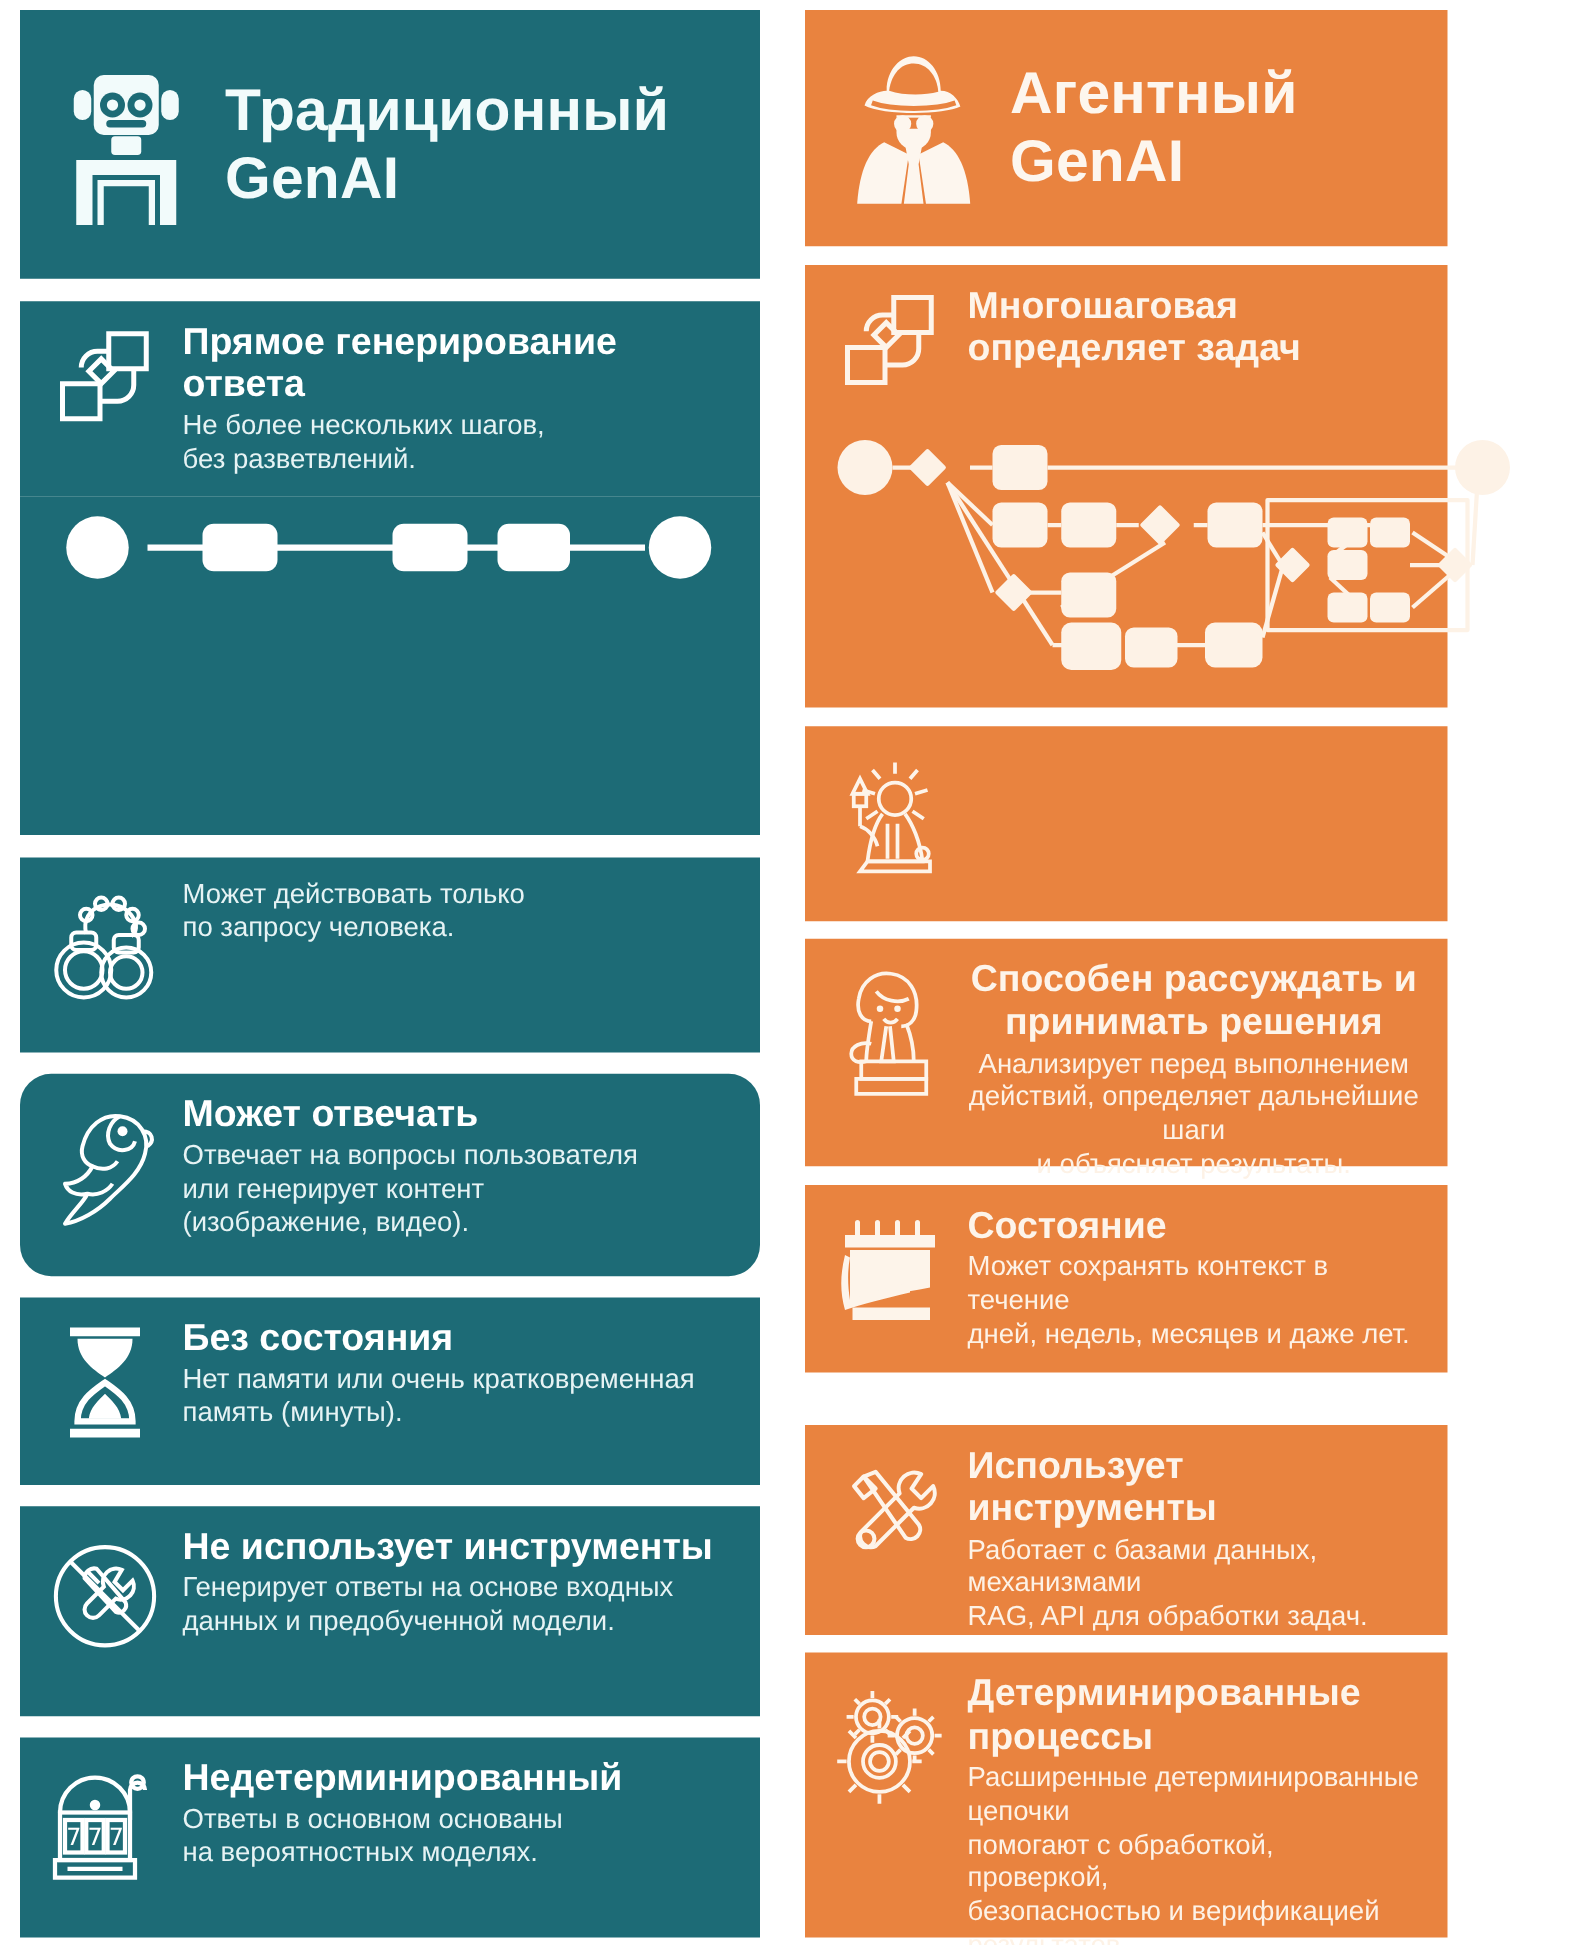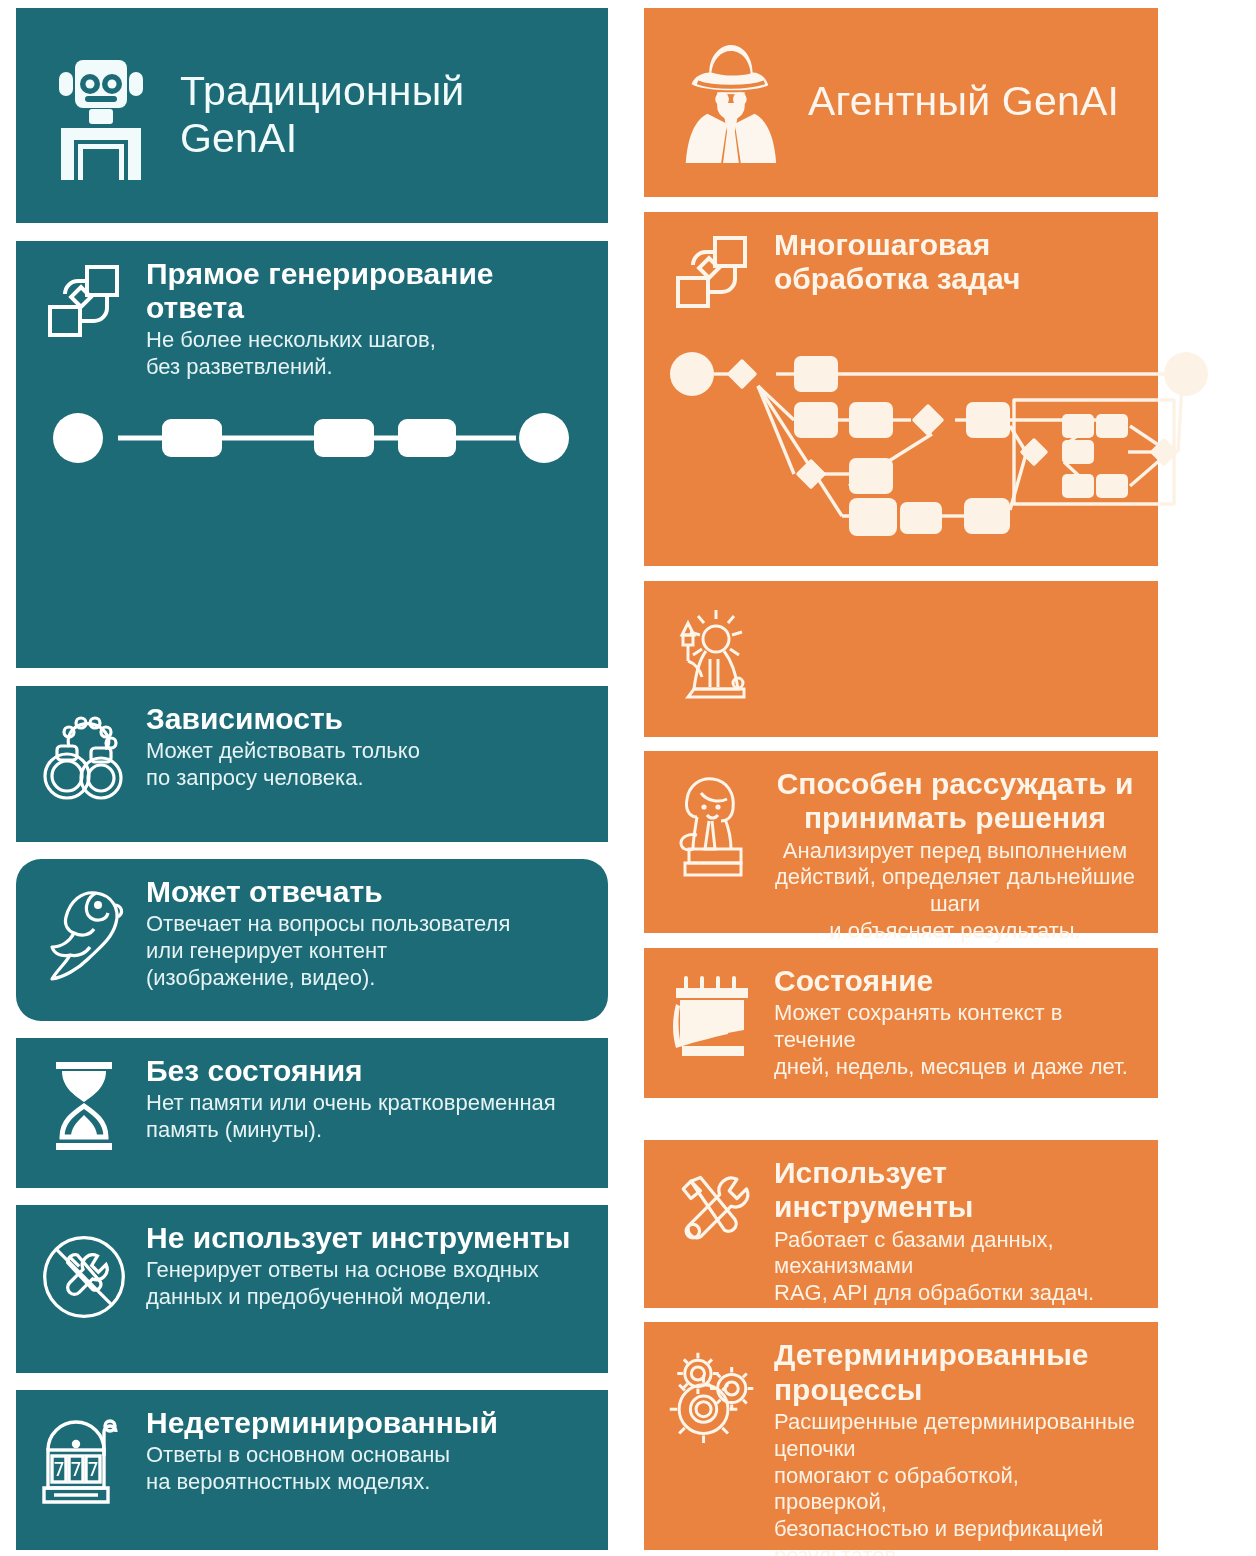--- a/index.html
+++ b/index.html
@@ -26,22 +26,22 @@
   
   .hdr {
     display: flex;
     align-items: center;
     gap: 22px;
     padding: 22px 26px;
     height: 215px;
   }
   .hdr .hdr-icon { flex: 0 0 auto; width: 116px; height: 140px; display:flex; align-items:center; justify-content:center;}
   .hdr-title {
-    font-size: 41px;
-    font-weight: normal;
+    font-size: 47px;
+    font-weight: bold;
     line-height: 1.17;
     letter-spacing: .2px;
   }
   .left .hdr { background: #1d6b76; }
   .right .hdr { background: #e9833f; }
   .left .hdr-title { color: #f2fbfb; }
   .right .hdr-title { color: #fdf6ee; }
 
   
   .card {
@@ -155,21 +155,20 @@
           <rect x="52" y="42" width="20" height="14" rx="4"></rect>
           <path d="M30 41 C24 18, 54 10, 66 26 C72 34, 70 40, 66 43"></path>
           <circle cx="30" cy="26" r="5"></circle>
             <circle cx="42" cy="17" r="5"></circle>
           <circle cx="56" cy="17" r="5"></circle>
             <circle cx="67" cy="26" r="5"></circle>
           <circle cx="72" cy="37" r="5"></circle>
         </svg>
       </span>
       <div class="card-body">
-        <div class="card-title">Зависимость</div>
         <div class="card-desc">Может действовать только
 по запросу человека.</div>
       </div>
     </div>
 
     <div class="gap-17"></div>
 
     <div class="card" style="min-height:162px;border-radius:25px;">
       <span class="card-icon">
         <svg width="88" height="105" viewBox="0 0 88 105" fill="none" stroke="#ffffff" stroke-width="3.2" stroke-linejoin="round">
@@ -283,21 +282,21 @@
       <span class="card-icon">
         <svg width="84" height="80" viewBox="0 0 84 80" fill="none" stroke="#fdf4ea" stroke-width="4">
           <rect x="45" y="6" width="30" height="28"></rect>
           <rect x="8" y="46" width="30" height="28"></rect>
           <path d="M45 20 H36 a13 13 0 0 0 -13 13 M38 60 H52 a13 13 0 0 0 13 -13 V34"></path>
           <rect x="32" y="29" width="14" height="14" transform="rotate(45 39 36)"></rect>
         </svg>
       </span>
       <div class="card-body">
         <div class="card-title">Многошаговая
-обработка задач</div>
+определяет задач</div>
       </div>
     </div>
     <div class="flowwrap">
       <svg width="546" height="212" viewBox="0 0 546 212">
         <g stroke="#fdf2e6" stroke-width="3.4" fill="none" stroke-linejoin="round">
 
           <path d="M48 40 H68"></path>
           <path d="M110 40 H128"></path>
           <path d="M172 40 H516"></path>
           <path d="M92 52 L128 86"></path>

